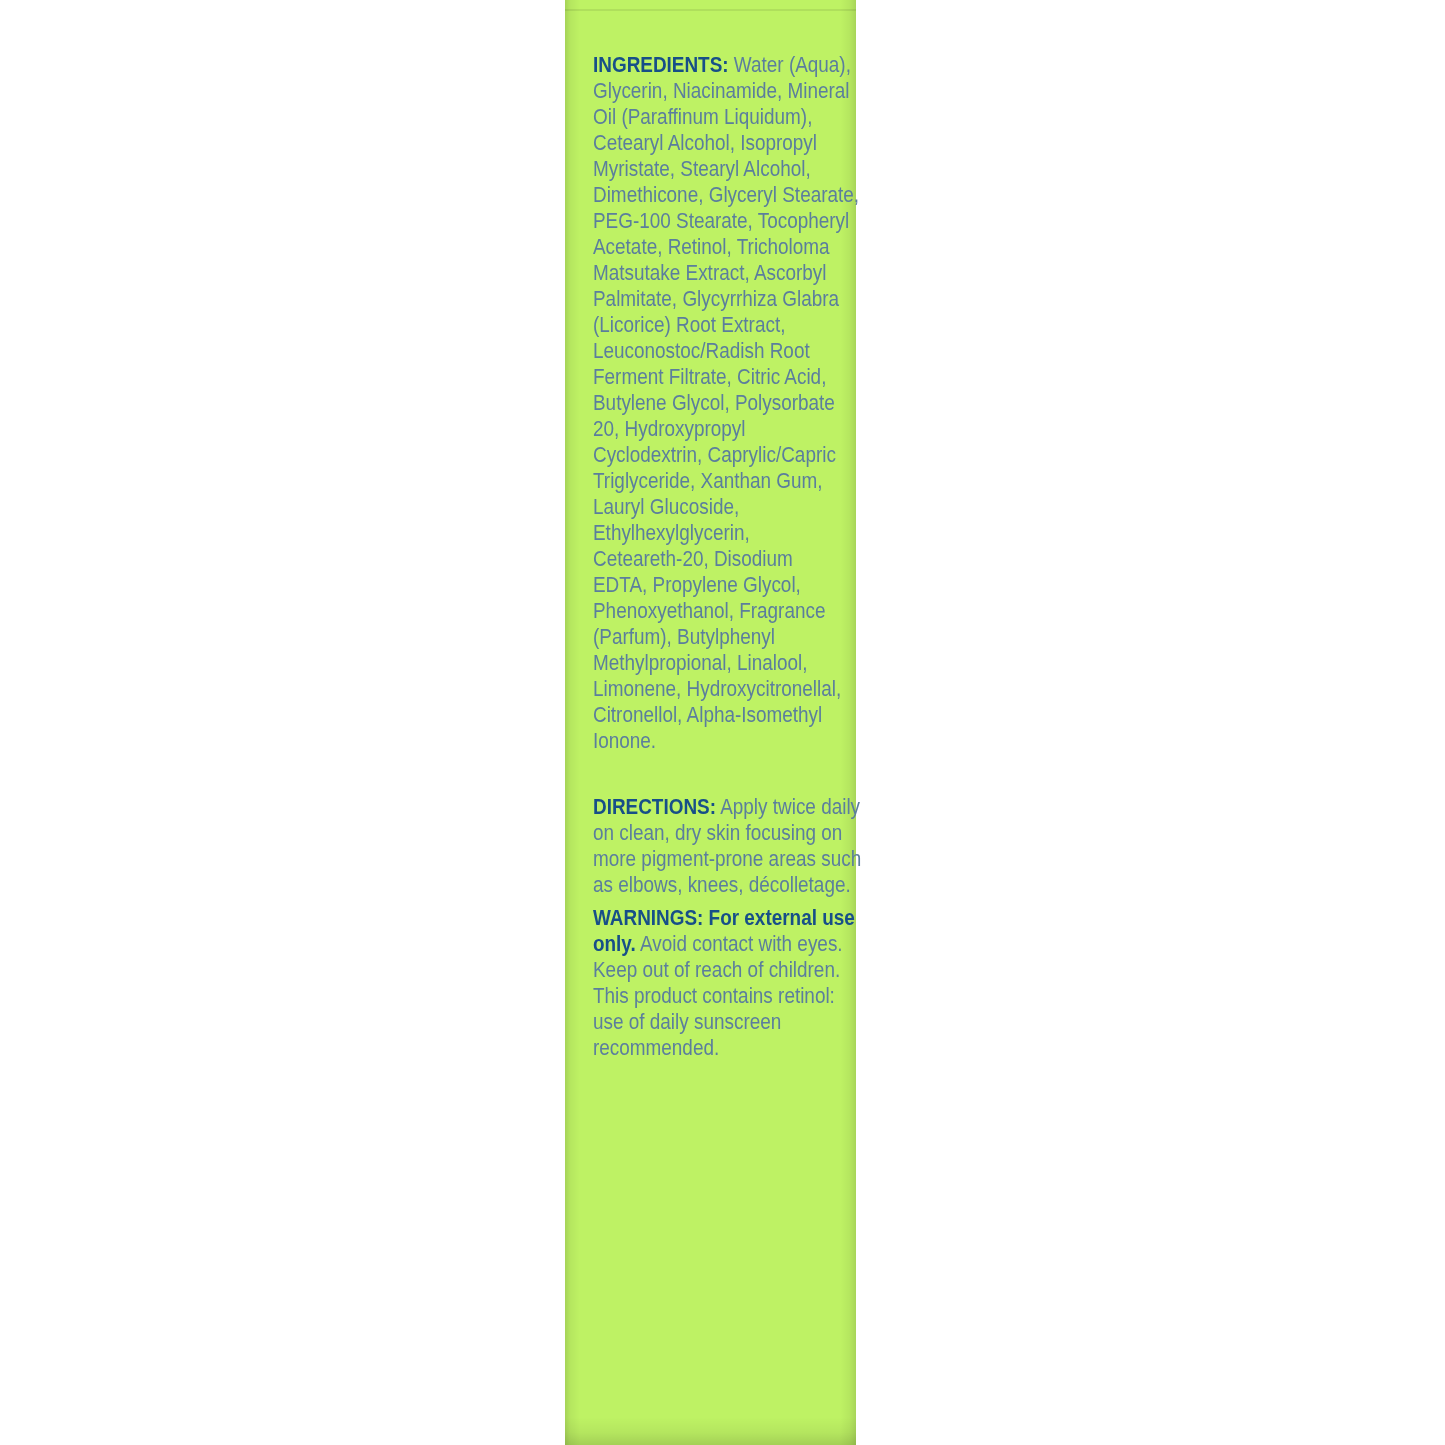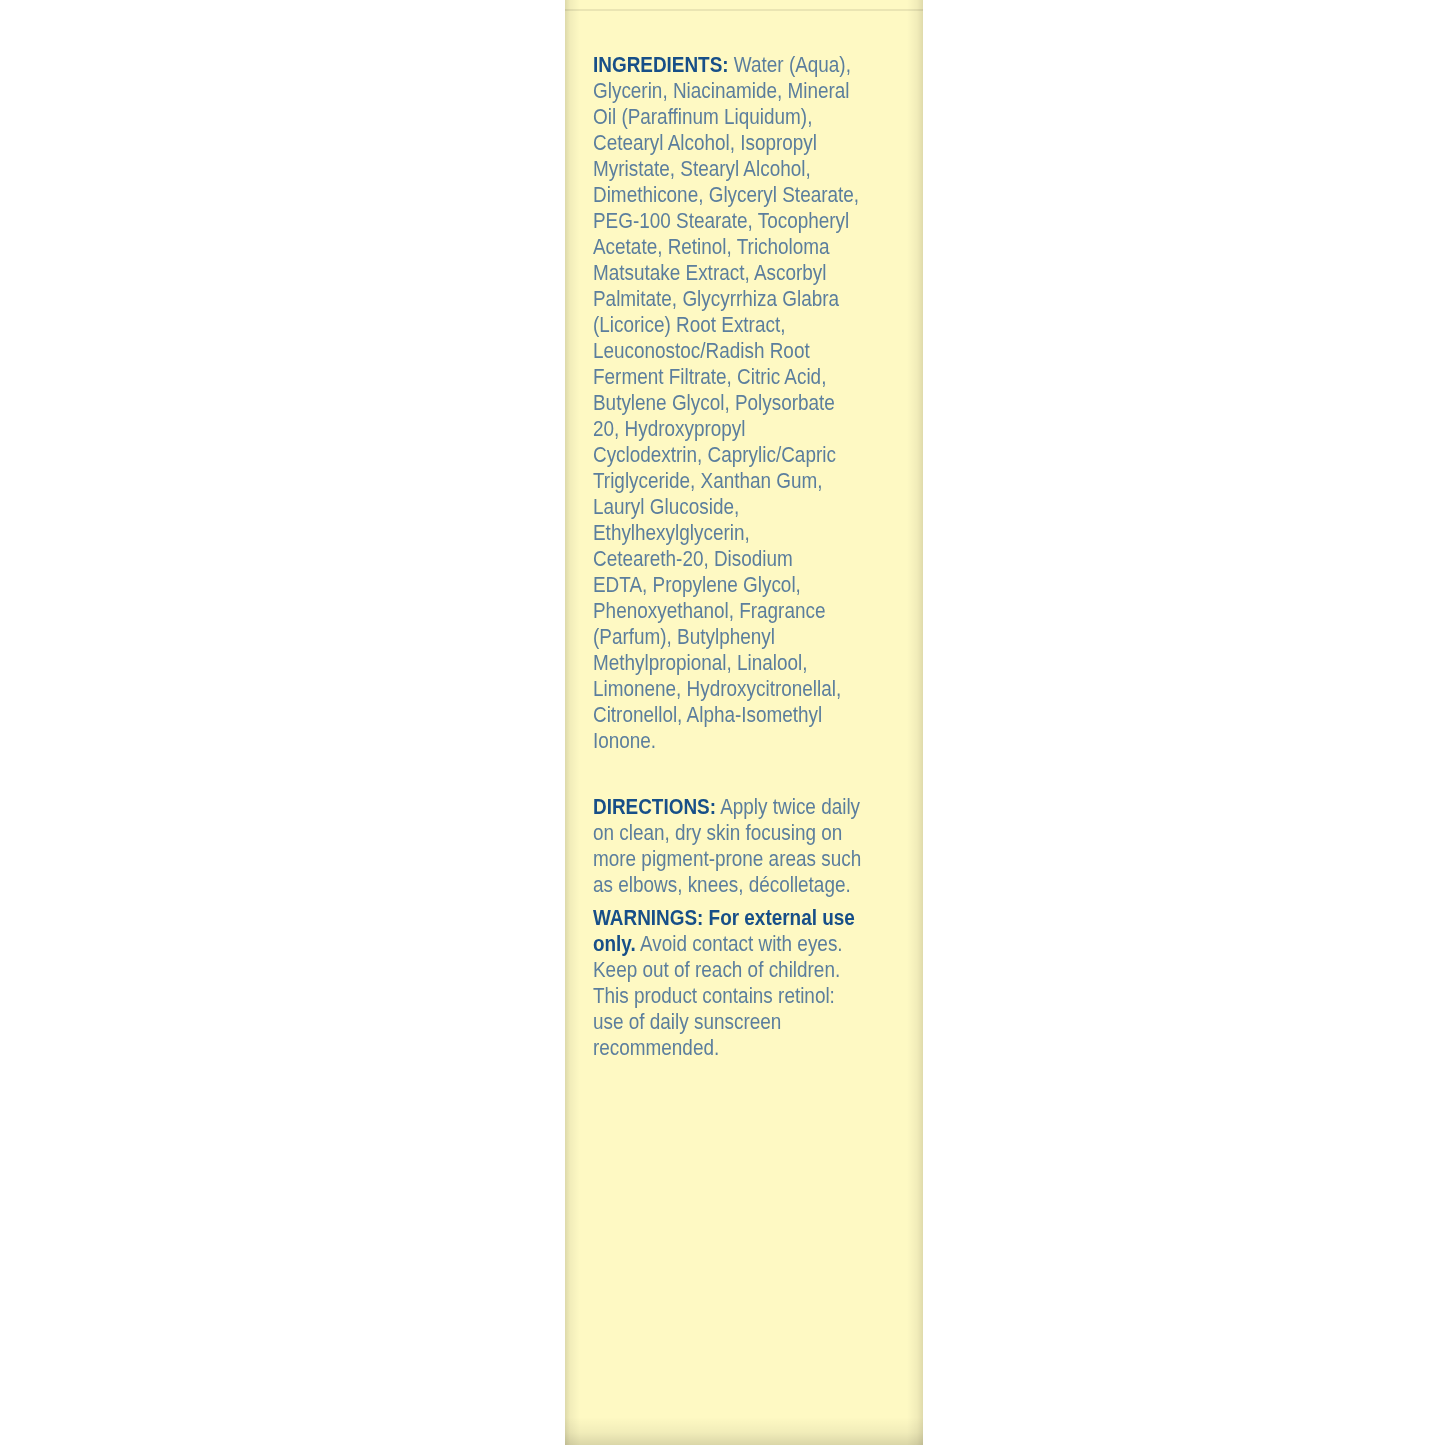--- a/index.html
+++ b/index.html
@@ -11,22 +11,22 @@
   }
   .stage {
     position: relative;
     width: 1445px; height: 1445px;
     background: #ffffff;
   }
   
   .panel {
     position: absolute;
     left: 565px; top: 0;
-    width: 358px; height: 1445px;
-    background: #fef9c3;
+    width: 291px; height: 1445px;
+    background: #bef264;
   }
   .edge {
     position: absolute; top: 0;
     width: 16px; height: 100%;
     pointer-events: none;
   }
   .edge.left {
     left: 0;
     background: linear-gradient(to right, rgba(0,0,0,0.13) 0px, rgba(0,0,0,0.05) 5px, rgba(0,0,0,0.0) 15px);
   }

